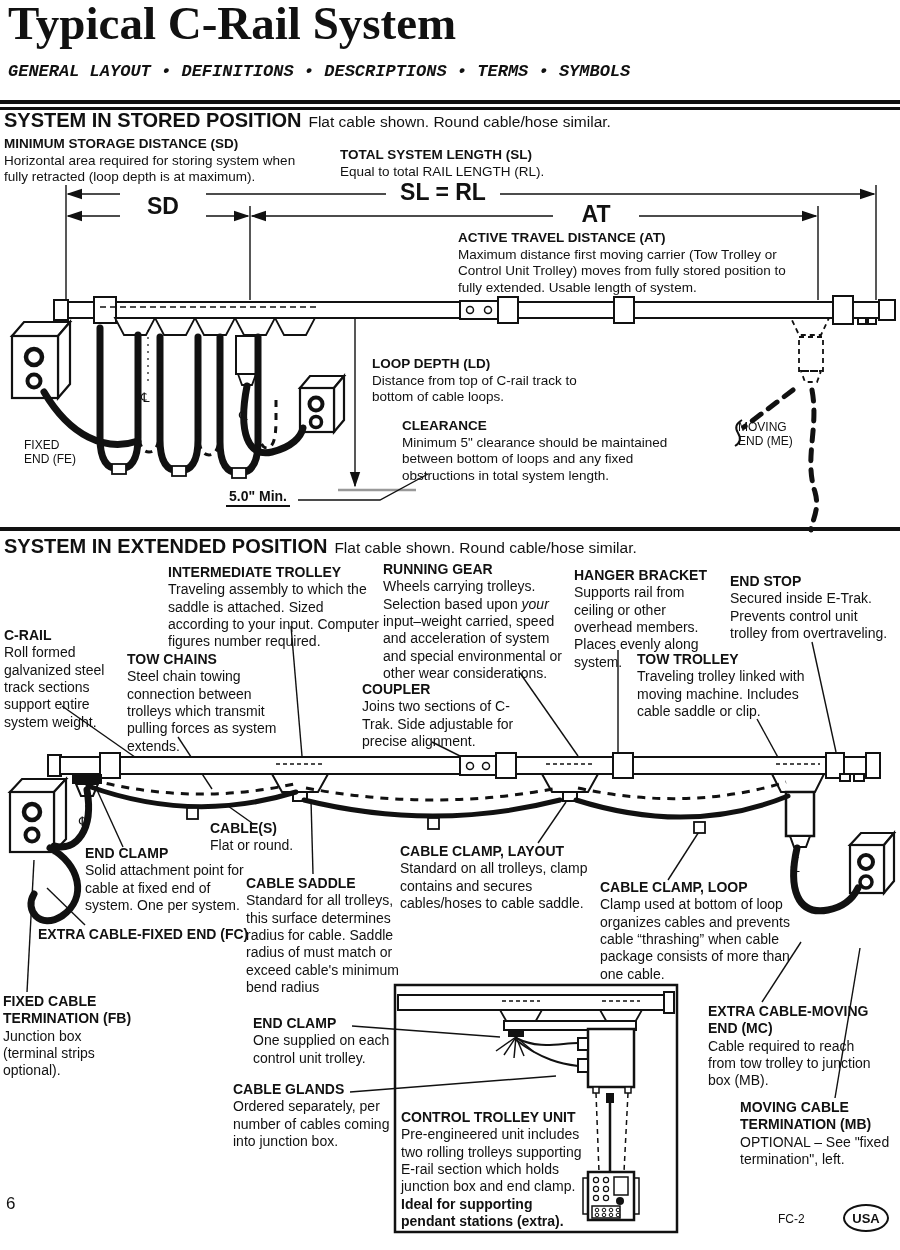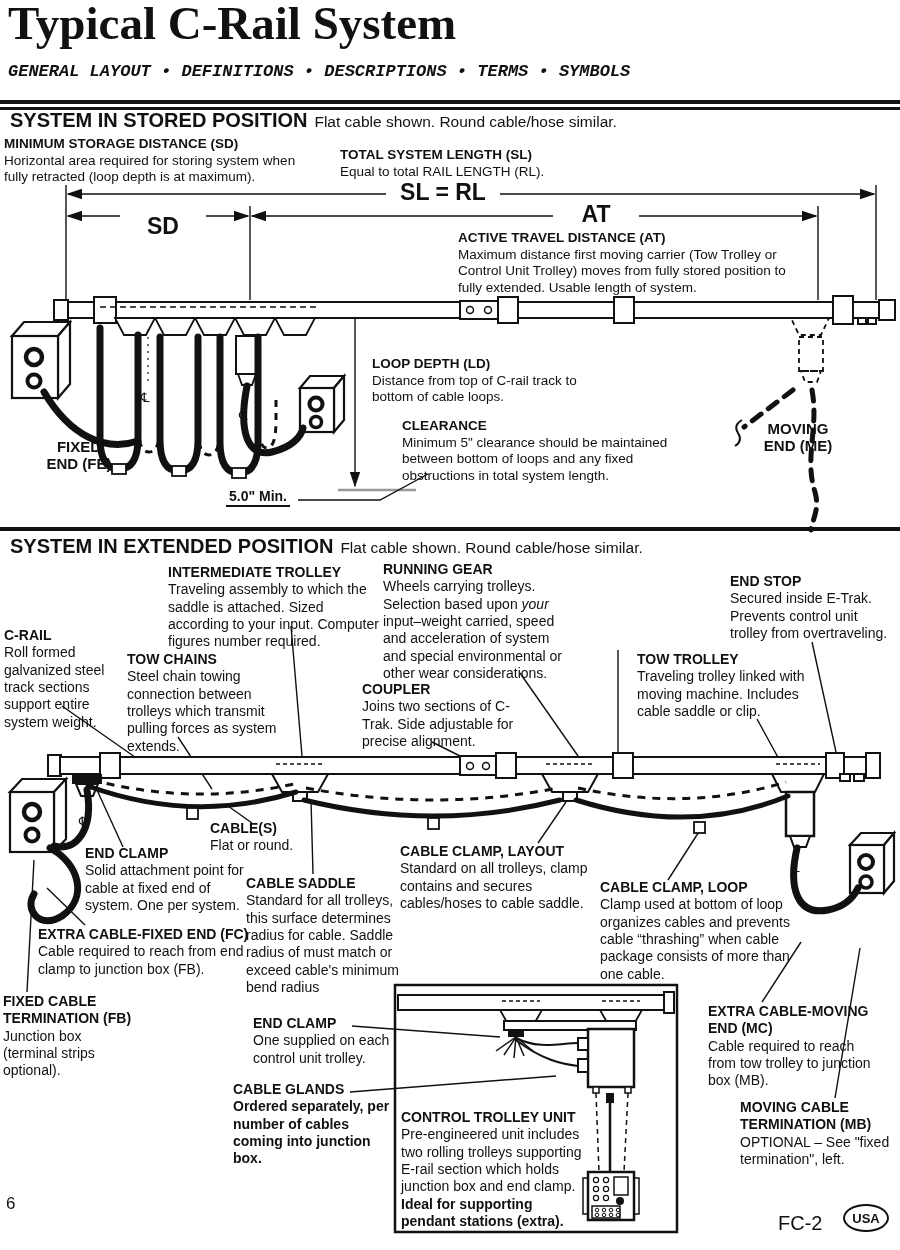--- a/index.html
+++ b/index.html
@@ -4,33 +4,33 @@
 <style>
   html,body{margin:0;padding:0;background:#e8e8e8;}
   #page{position:relative;width:900px;height:1250px;background:#fff;overflow:hidden;
         font-family:"Liberation Sans",sans-serif;color:#111;}
   svg.art{position:absolute;left:0;top:0;}
   .abs{position:absolute;}
   #title{left:8px;top:-4px;font-family:"Liberation Serif",serif;font-weight:bold;font-size:47px;letter-spacing:0;}
   #subtitle{left:8px;top:62px;font-family:Liberation Mono, monospace;font-weight:bold;font-style:italic;font-size:17px;width:890px;}
   .rule-double{left:0;top:100px;width:900px;height:3px;border-top:4px solid #111;border-bottom:3px solid #111;}
   .rule-single{left:0;top:527px;width:900px;height:0;border-top:4px solid #111;}
-  .sect{white-space:nowrap;margin-left:6px;}
+  .sect{white-space:nowrap;}
   .sect .h{font-weight:bold;font-size:20px;}
   .sect .n{font-size:15.5px;margin-left:7px;}
   .def{font-size:13.5px;line-height:1.24;}
   .def .t{font-weight:bold;}
   .f14{font-size:14px;}
   .lbl{font-weight:bold;font-size:23px;text-align:center;background:#fff;padding:0 8px;}
-  .biglabel{font-weight:bold;font-size:15px;white-space:pre-line;text-align:center;}
+  .biglabel{font-weight:normal;font-size:12px;white-space:pre-line;text-align:left;}
   .minlbl{font-weight:bold;font-size:14px;background:#fff;border-bottom:2px solid #111;padding:0 3px 1px 3px;}
-  .boldbody{font-weight:bold;}
+  .boldbody{font-weight:normal;}
   .cl{font-family:"DejaVu Sans",sans-serif;font-size:13px;fill:#111;}
   #pgnum{left:6px;top:1194px;font-size:17px;}
-  #doccode{left:778px;top:1212px;font-size:20px;}
+  #doccode{left:778px;top:1212px;font-size:12px;}
   .usa{left:843px;top:1204px;width:46px;height:28px;border:2.5px solid #111;border-radius:50%;
        display:flex;align-items:center;justify-content:center;font-weight:bold;font-size:13px;box-sizing:border-box;}
 </style>
 </head>
 <body>
 
 <div id="page">
 
   <svg class="art" width="900" height="1250" viewBox="0 0 900 1250">
     <defs>
@@ -304,21 +304,21 @@
   <div class="abs def" style="left:4px;top:136px;width:310px">
     <div class="t">MINIMUM STORAGE DISTANCE (SD)</div>
     <div class="b">Horizontal area required for storing system when fully retracted (loop depth is at maximum).</div>
   </div>
   <div class="abs def" style="left:340px;top:147px;width:270px">
     <div class="t">TOTAL SYSTEM LENGTH (SL)</div>
     <div class="b">Equal to total RAIL LENGTH (RL).</div>
   </div>
 
   <div class="abs lbl" style="left:386px;top:179px;width:98px">SL = RL</div>
-  <div class="abs lbl" style="left:120px;top:213px;width:70px">SD</div>
+  <div class="abs lbl" style="left:120px;top:193px;width:70px">SD</div>
   <div class="abs lbl" style="left:553px;top:201px;width:70px">AT</div>
 
   <div class="abs def" style="left:458px;top:230px;width:340px">
     <div class="t">ACTIVE TRAVEL DISTANCE (AT)</div>
     <div class="b">Maximum distance first moving carrier (Tow Trolley or Control Unit Trolley) moves from fully stored position to fully extended. Usable length of system.</div>
   </div>
   <div class="abs def" style="left:372px;top:356px;width:215px">
     <div class="t">LOOP DEPTH (LD)</div>
     <div class="b">Distance from top of C-rail track to bottom of cable loops.</div>
   </div>
@@ -352,40 +352,43 @@
     <div class="b">Steel chain towing connection between trolleys which transmit pulling forces as system extends.</div>
   </div>
   <div class="abs def f14" style="left:383px;top:561px;width:180px">
     <div class="t">RUNNING GEAR</div>
     <div class="b"><span>Wheels carrying trolleys. Selection based upon </span><i>your</i><span> input–weight carried, speed and acceleration of system and special environmental or other wear considerations.</span></div>
   </div>
   <div class="abs def f14" style="left:362px;top:681px;width:170px">
     <div class="t">COUPLER</div>
     <div class="b">Joins two sections of C-Trak. Side adjustable for precise alignment.</div>
   </div>
+  <div class="abs def f14" style="left:574px;top:567px;width:152px">
+    <div class="t">HANGER BRACKET</div>
+    <div class="b">Supports rail from ceiling or other overhead members. Places evenly along system.</div>
+  </div>
   <div class="abs def f14" style="left:730px;top:573px;width:158px">
     <div class="t">END STOP</div>
     <div class="b">Secured inside E-Trak. Prevents control unit trolley from overtraveling.</div>
   </div>
   <div class="abs def f14" style="left:637px;top:651px;width:168px">
     <div class="t">TOW TROLLEY</div>
     <div class="b">Traveling trolley linked with moving machine. Includes cable saddle or clip.</div>
   </div>
 
   <div class="abs def f14" style="left:210px;top:820px;width:130px">
     <div class="t">CABLE(S)</div>
     <div class="b">Flat or round.</div>
   </div>
   <div class="abs def f14" style="left:85px;top:845px;width:165px">
     <div class="t">END CLAMP</div>
     <div class="b">Solid attachment point for cable at fixed end of system. One per system.</div>
   </div>
   <div class="abs def f14" style="left:38px;top:926px;width:228px">
     <div class="t">EXTRA CABLE-FIXED END (FC)</div>
-    <div class="b">Cable required to reach from end clamp to junction box (FB).</div>
   </div>
   <div class="abs def f14" style="left:246px;top:875px;width:160px">
     <div class="t">CABLE SADDLE</div>
     <div class="b">Standard for all trolleys, this surface determines radius for cable. Saddle radius of must match or exceed cable's minimum bend radius</div>
   </div>
   <div class="abs def f14" style="left:400px;top:843px;width:192px">
     <div class="t">CABLE CLAMP, LAYOUT</div>
     <div class="b">Standard on all trolleys, clamp contains and secures cables/hoses to cable saddle.</div>
   </div>
   <div class="abs def f14" style="left:600px;top:879px;width:190px">

